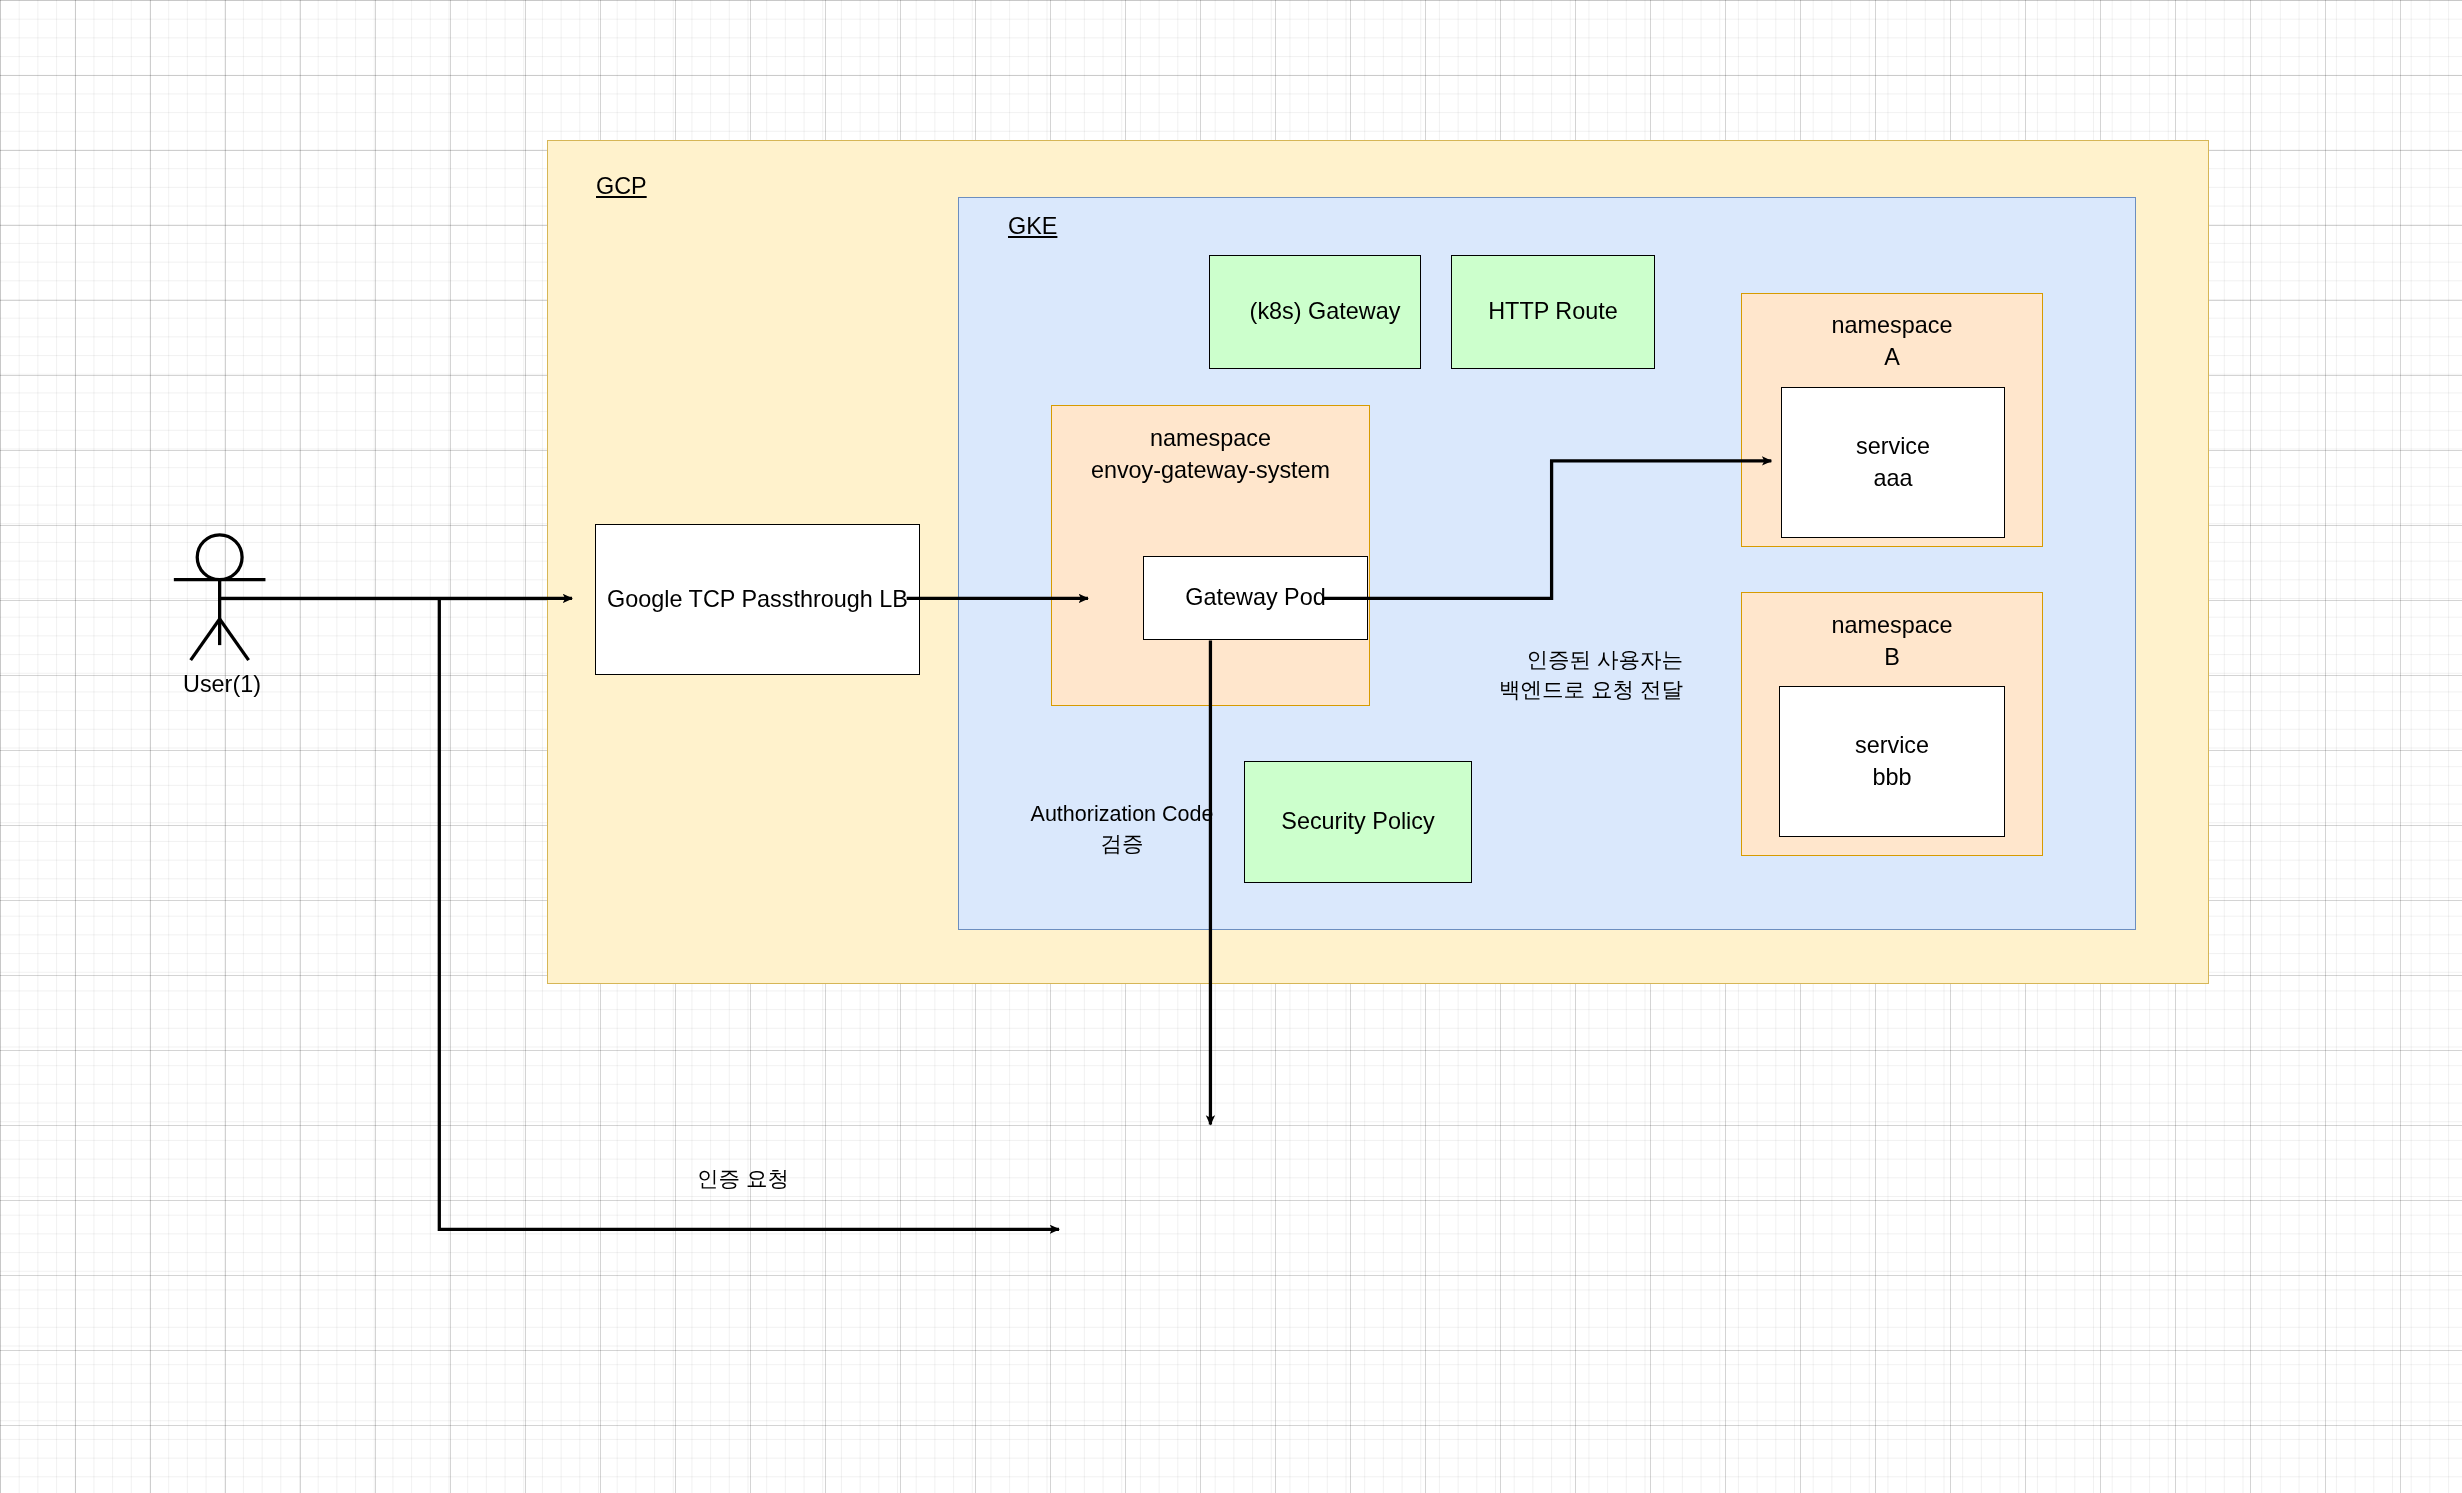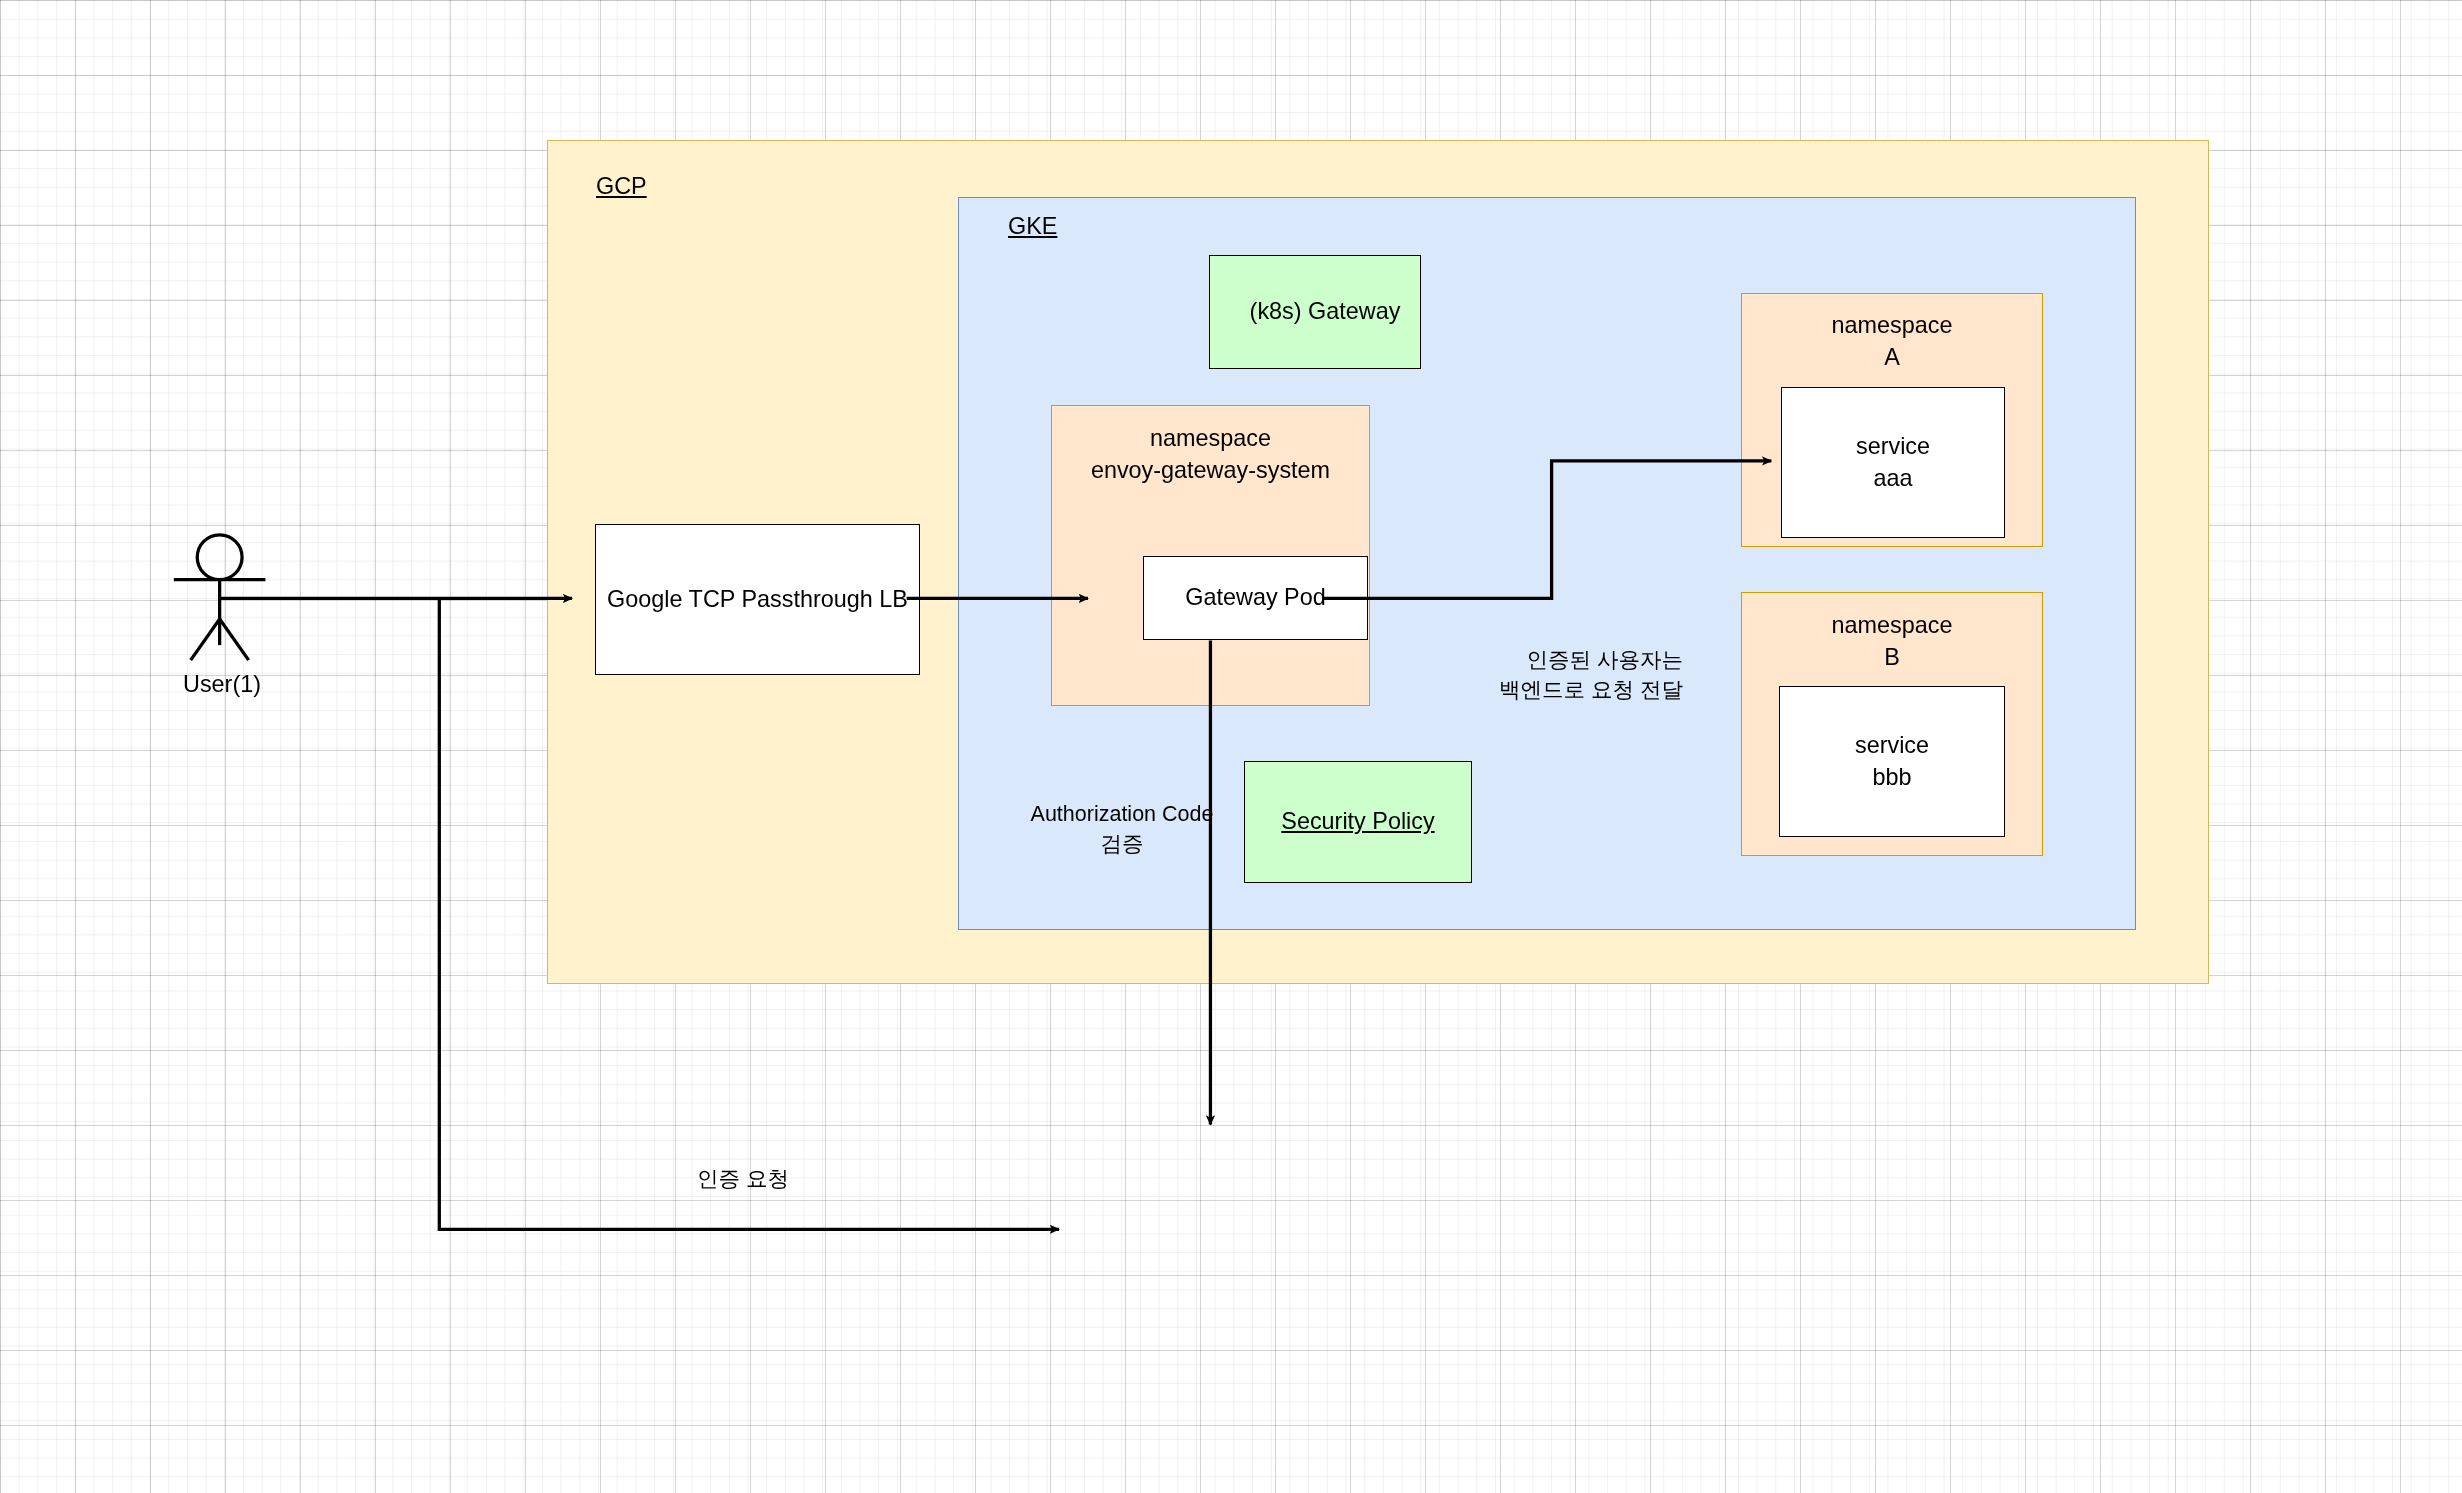--- a/index.html
+++ b/index.html
@@ -49,21 +49,22 @@
 
   <div class="box ns" style="left:1741px;top:293px;width:302px;height:254px;"></div>
   <div class="label t25" style="left:1741px;top:310px;width:302px;height:65px;align-items:flex-start;">namespace
 A</div>
 
   <div class="box ns" style="left:1741px;top:592px;width:302px;height:264px;"></div>
   <div class="label t25" style="left:1741px;top:610px;width:302px;height:65px;align-items:flex-start;">namespace
 B</div>
 
   <div class="box node-green label t25" style="left:1209px;top:255px;width:212px;height:114px;padding-left:20px;">(k8s) Gateway</div>
-  <div class="box node-green label t25" style="left:1244px;top:761px;width:228px;height:122px;text-decoration:underline;">Security Policy</div>
+  <div class="box node-green label t25" style="left:1451px;top:255px;width:204px;height:114px;">HTTP Route</div>
+  <div class="box node-green label t25" style="left:1244px;top:761px;width:228px;height:122px;">Security Policy</div>
 
   <div class="box node-white label t25" style="left:581px;top:524px;width:325px;height:151px;margin-left:14px;">Google TCP Passthrough LB</div>
   <div class="box node-white label t25" style="left:1098px;top:556px;width:225px;height:84px;margin-left:45px;">Gateway Pod</div>
   <div class="box node-white label t25" style="left:1781px;top:387px;width:224px;height:151px;">service
 aaa</div>
   <div class="box node-white label t25" style="left:1779px;top:686px;width:226px;height:151px;">service
 bbb</div>
 
 
   <div class="edge-label" style="left:991px;top:799px;width:262px;">Authorization Code

